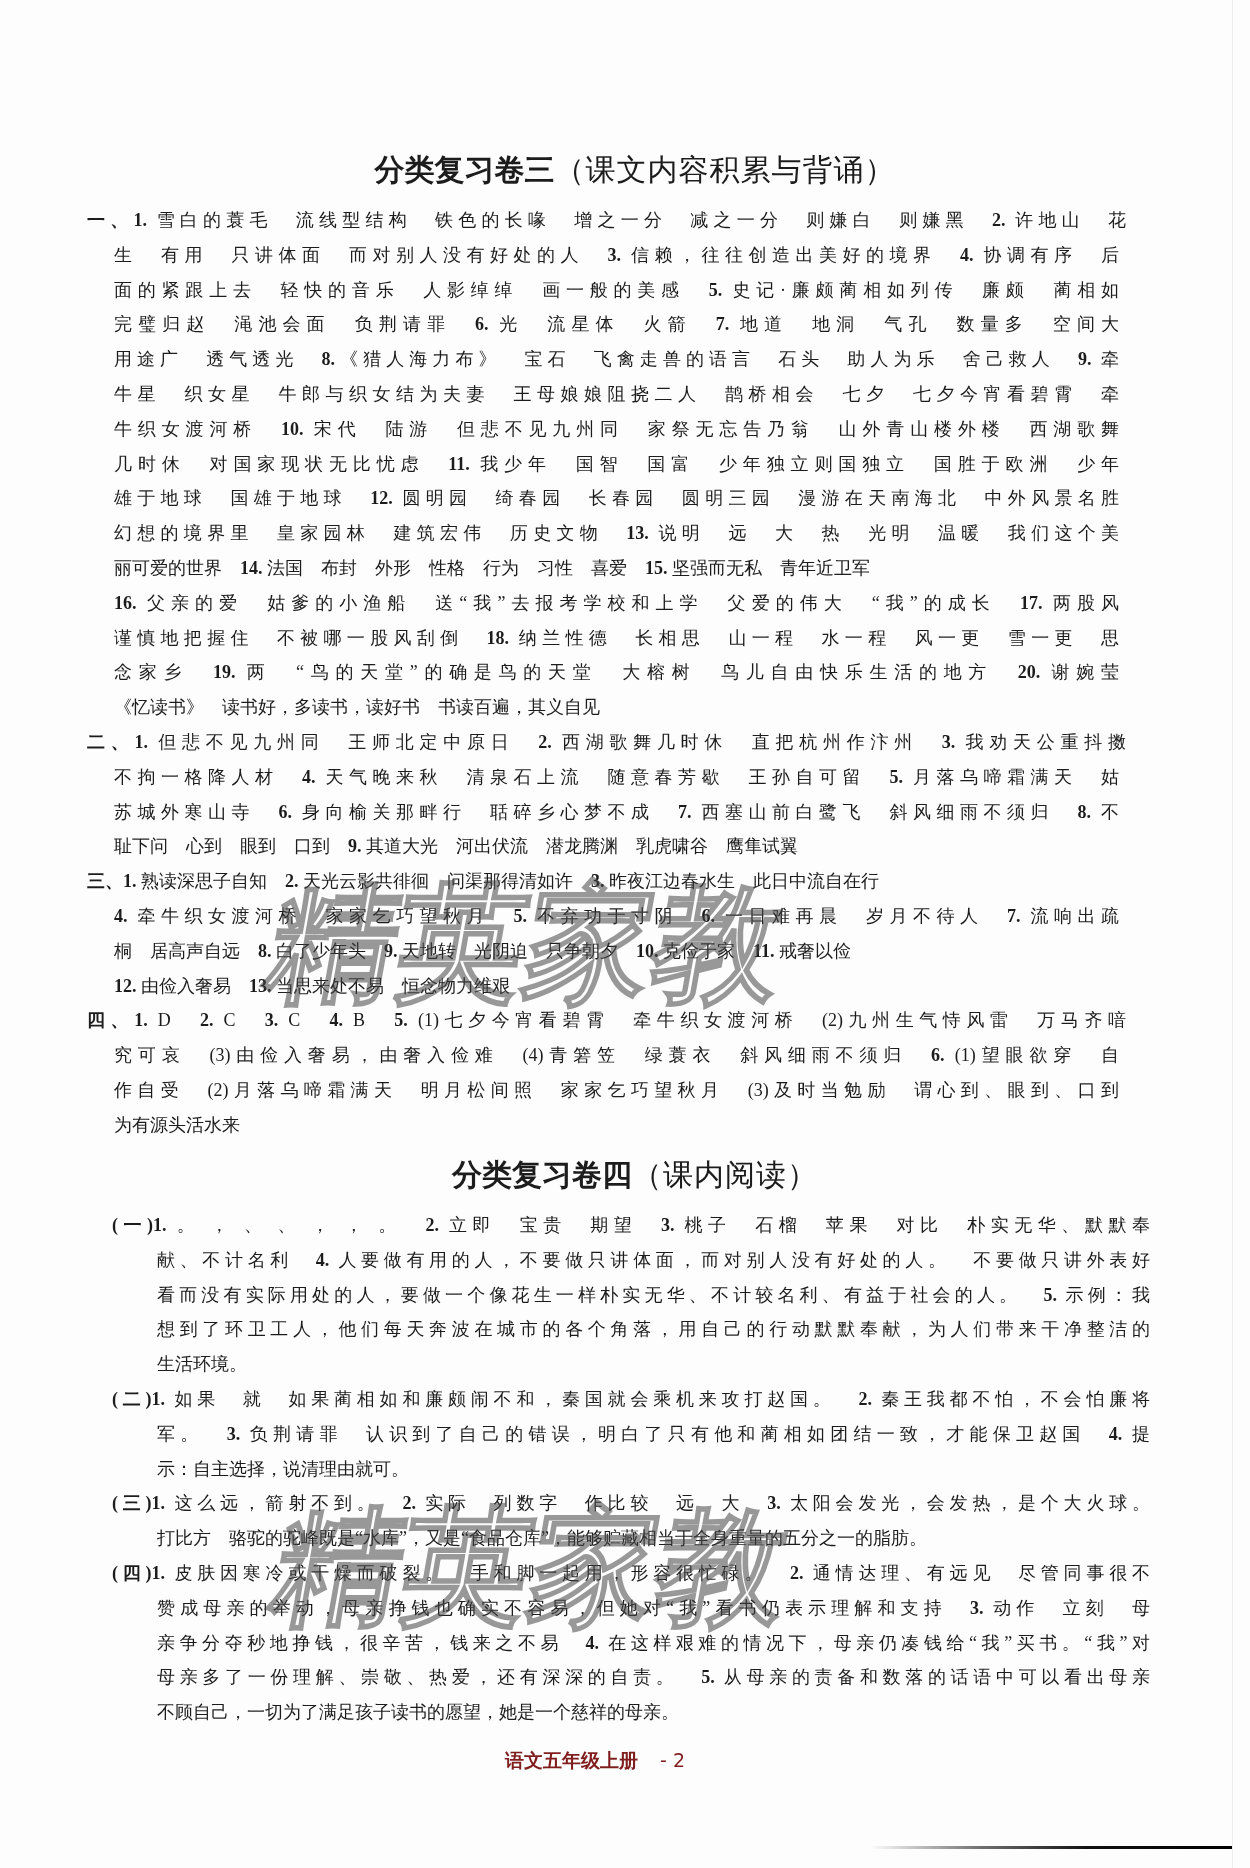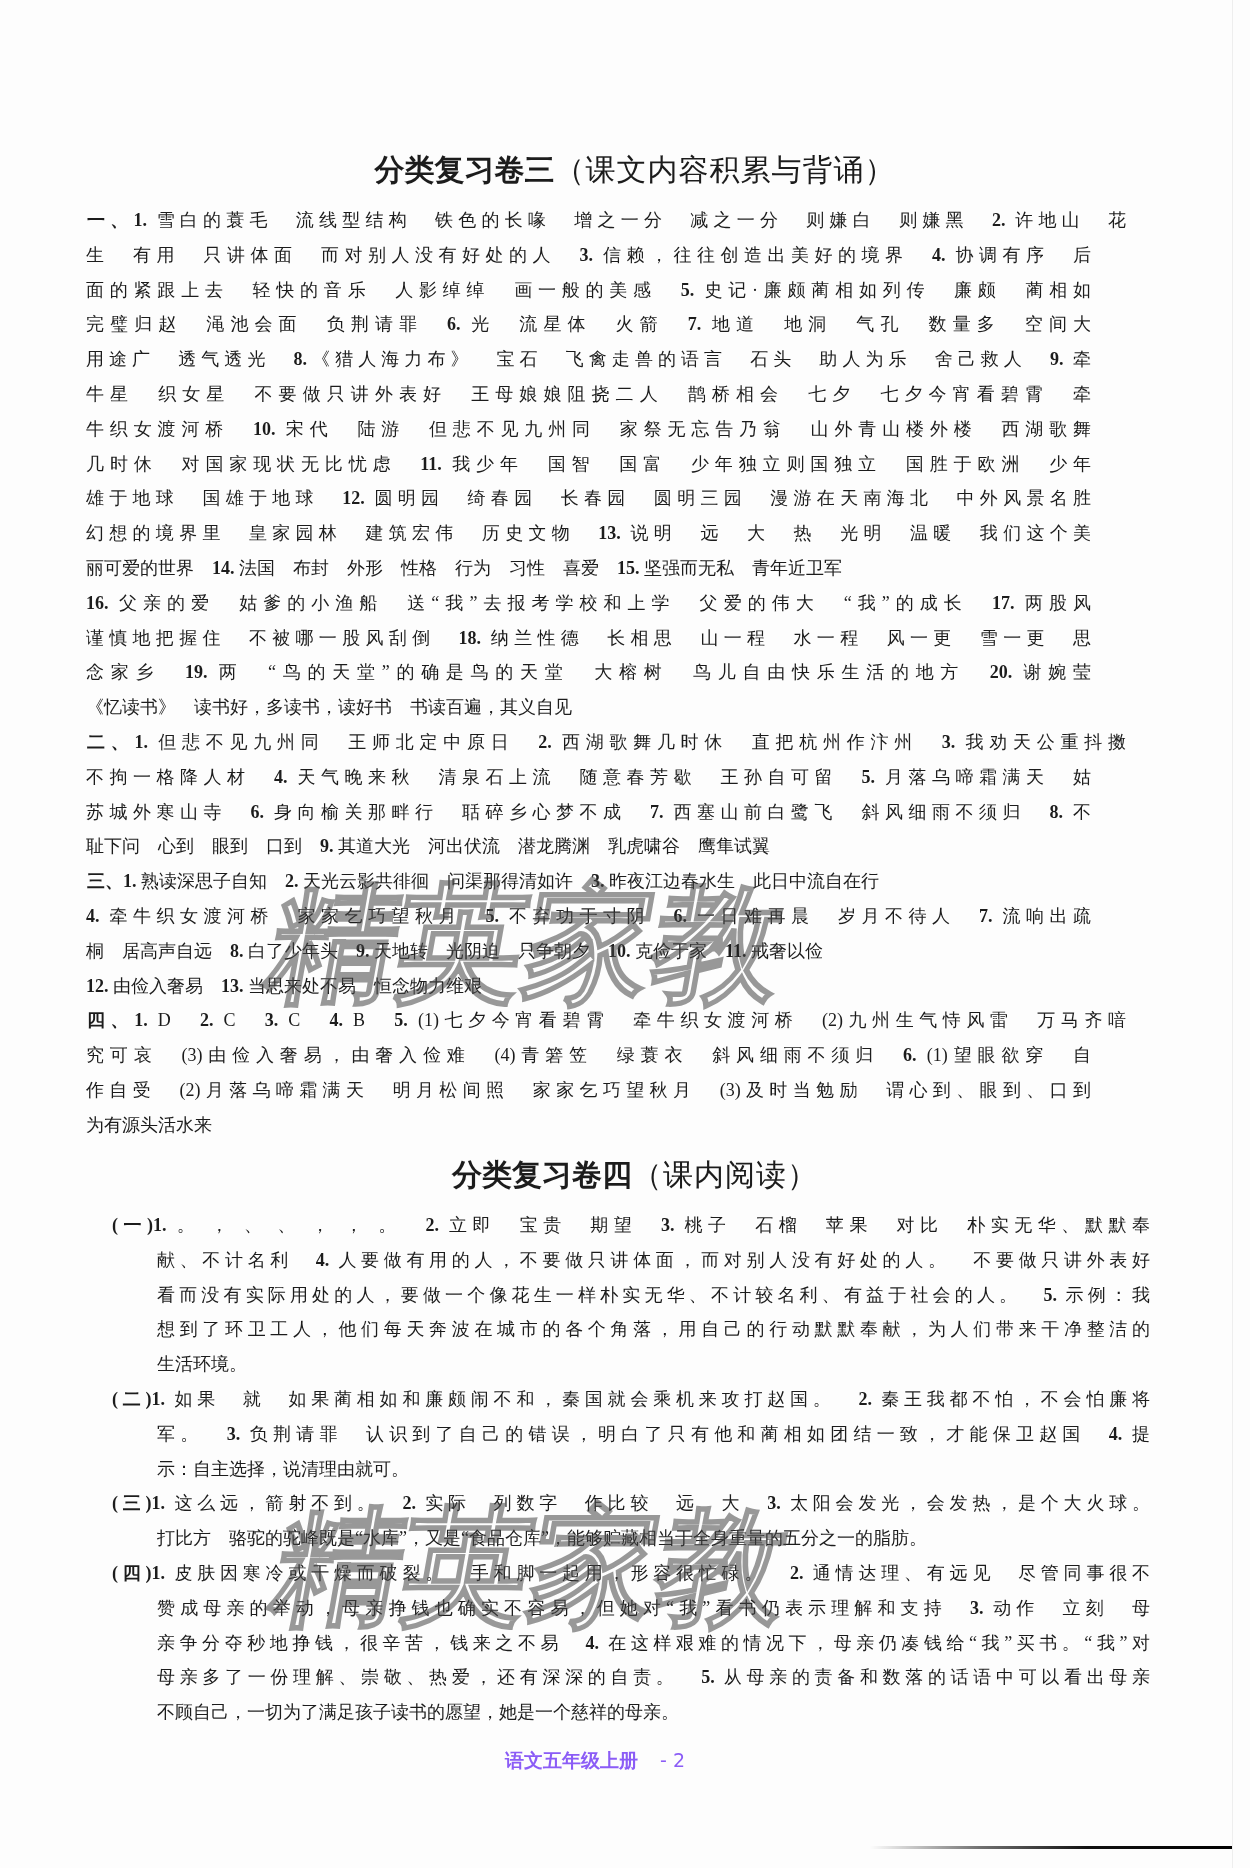--- a/index.html
+++ b/index.html
@@ -23,31 +23,31 @@
   .title .main { font-family: "DejaVu Sans", sans-serif; font-weight: bold; }
   .title .sub  { font-family: "DejaVu Serif", serif; font-weight: normal; letter-spacing: 1px; }
 
   .block { position: absolute; left: 0; width: 1250px; }
   .ln {
     height: 34.8px; line-height: 34.8px;
     font-size: 18px; white-space: nowrap;
     text-align: left;
   }
   .ln.j { text-align: justify; text-align-last: justify; }
-  .p1 .ln        { margin-left: 86px; width: 1005px; }
+  .p1 .ln        { margin-left: 114px; width: 1005px; }
   .p1 .ln.first  { margin-left: 87px;  width: 1039px; }
   .p2 .ln        { margin-left: 133px; width: 993px; }
   .p2 .ln.first  { margin-left: 88px;  width: 1038px; }
   .lab { font-weight: bold; }
   .ln b { font-weight: bold; }
 
   .footer {
     position: absolute; left: 505px; top: 1747px; height: 26px; line-height: 26px;
     font-family: "DejaVu Sans", sans-serif; font-weight: bold; font-size: 19px;
-    white-space: nowrap; color: #8b5cf6;
+    white-space: nowrap; color: #7f1d1d;
   }
   .footer .sep { display: inline-block; width: 22px; }
   .footer .pg  { font-weight: normal; }
   .rule {
     position: absolute; left: 870px; top: 1846px; width: 362px; height: 3px;
     background: linear-gradient(to right, rgba(0,0,0,0) 0%, rgba(0,0,0,0.55) 30%, #111 60%, #000 100%);
   }
   .wm {
     position: absolute; font-size: 128px; line-height: 1; white-space: nowrap;
     font-family: "DejaVu Sans", sans-serif; font-weight: bold;
@@ -65,21 +65,21 @@
     <span class="main">分类复习卷三</span><span class="sub">（课文内容积累与背诵）</span>
   </div>
 
   <div class="block p1" style="top:203px;">
 
     <div class="ln j first"><span class="lab">一、</span><span><b>1.</b> 雪白的蓑毛　流线型结构　铁色的长喙　增之一分　减之一分　则嫌白　则嫌黑　<b>2.</b> 许地山　花</span></div>
     <div class="ln j">生　有用　只讲体面　而对别人没有好处的人　<b>3.</b> 信赖，往往创造出美好的境界　<b>4.</b> 协调有序　后</div>
     <div class="ln j">面的紧跟上去　轻快的音乐　人影绰绰　画一般的美感　<b>5.</b> 史记·廉颇蔺相如列传　廉颇　蔺相如</div>
     <div class="ln j">完璧归赵　渑池会面　负荆请罪　<b>6.</b> 光　流星体　火箭　<b>7.</b> 地道　地洞　气孔　数量多　空间大</div>
     <div class="ln j">用途广　透气透光　<b>8.</b>《猎人海力布》　宝石　飞禽走兽的语言　石头　助人为乐　舍己救人　<b>9.</b> 牵</div>
-    <div class="ln j">牛星　织女星　不要做只讲外表好　王母娘娘阻挠二人　鹊桥相会　七夕　七夕今宵看碧霄　牵</div>
+    <div class="ln j">牛星　织女星　牛郎与织女结为夫妻　王母娘娘阻挠二人　鹊桥相会　七夕　七夕今宵看碧霄　牵</div>
     <div class="ln j">牛织女渡河桥　<b>10.</b> 宋代　陆游　但悲不见九州同　家祭无忘告乃翁　山外青山楼外楼　西湖歌舞</div>
     <div class="ln j">几时休　对国家现状无比忧虑　<b>11.</b> 我少年　国智　国富　少年独立则国独立　国胜于欧洲　少年</div>
     <div class="ln j">雄于地球　国雄于地球　<b>12.</b> 圆明园　绮春园　长春园　圆明三园　漫游在天南海北　中外风景名胜</div>
     <div class="ln j">幻想的境界里　皇家园林　建筑宏伟　历史文物　<b>13.</b> 说明　远　大　热　光明　温暖　我们这个美</div>
     <div class="ln">丽可爱的世界　<b>14.</b> 法国　布封　外形　性格　行为　习性　喜爱　<b>15.</b> 坚强而无私　青年近卫军</div>
     <div class="ln j"><b>16.</b> 父亲的爱　姑爹的小渔船　送“我”去报考学校和上学　父爱的伟大　“我”的成长　<b>17.</b> 两股风</div>
     <div class="ln j">谨慎地把握住　不被哪一股风刮倒　<b>18.</b> 纳兰性德　长相思　山一程　水一程　风一更　雪一更　思</div>
     <div class="ln j">念家乡　<b>19.</b> 两　“鸟的天堂”的确是鸟的天堂　大榕树　鸟儿自由快乐生活的地方　<b>20.</b> 谢婉莹</div>
     <div class="ln">《忆读书》　读书好，多读书，读好书　书读百遍，其义自见</div>
 

